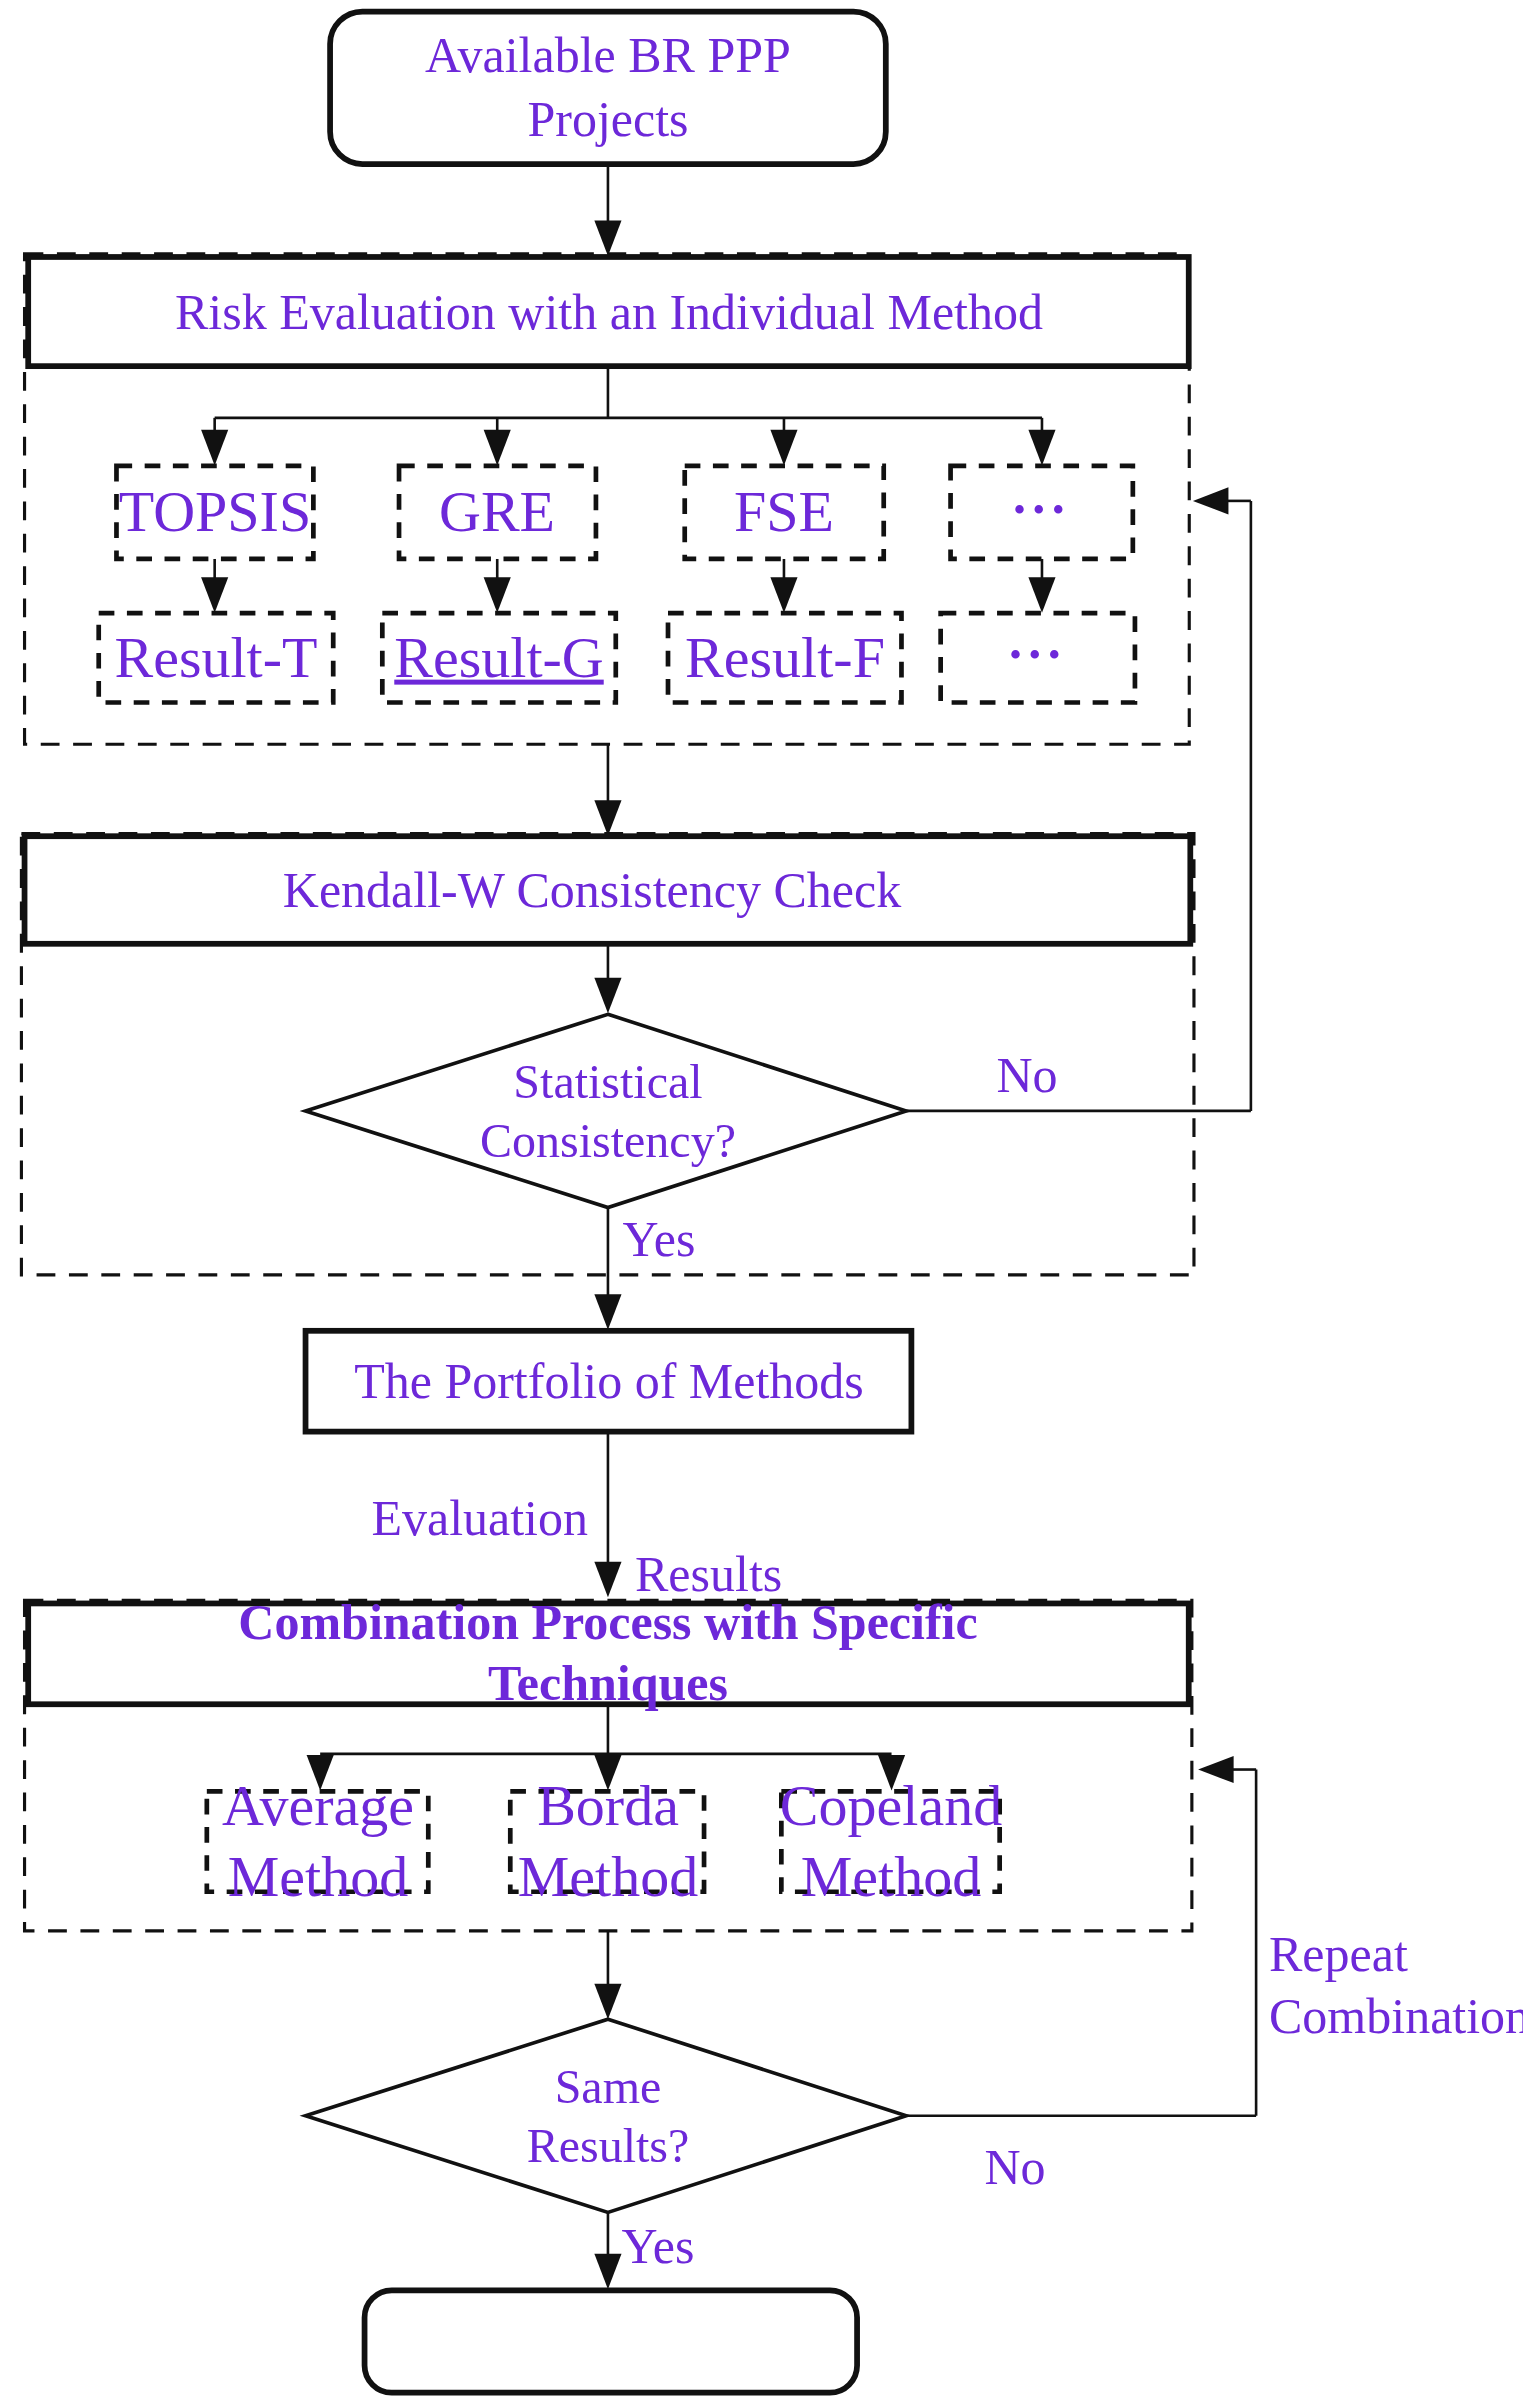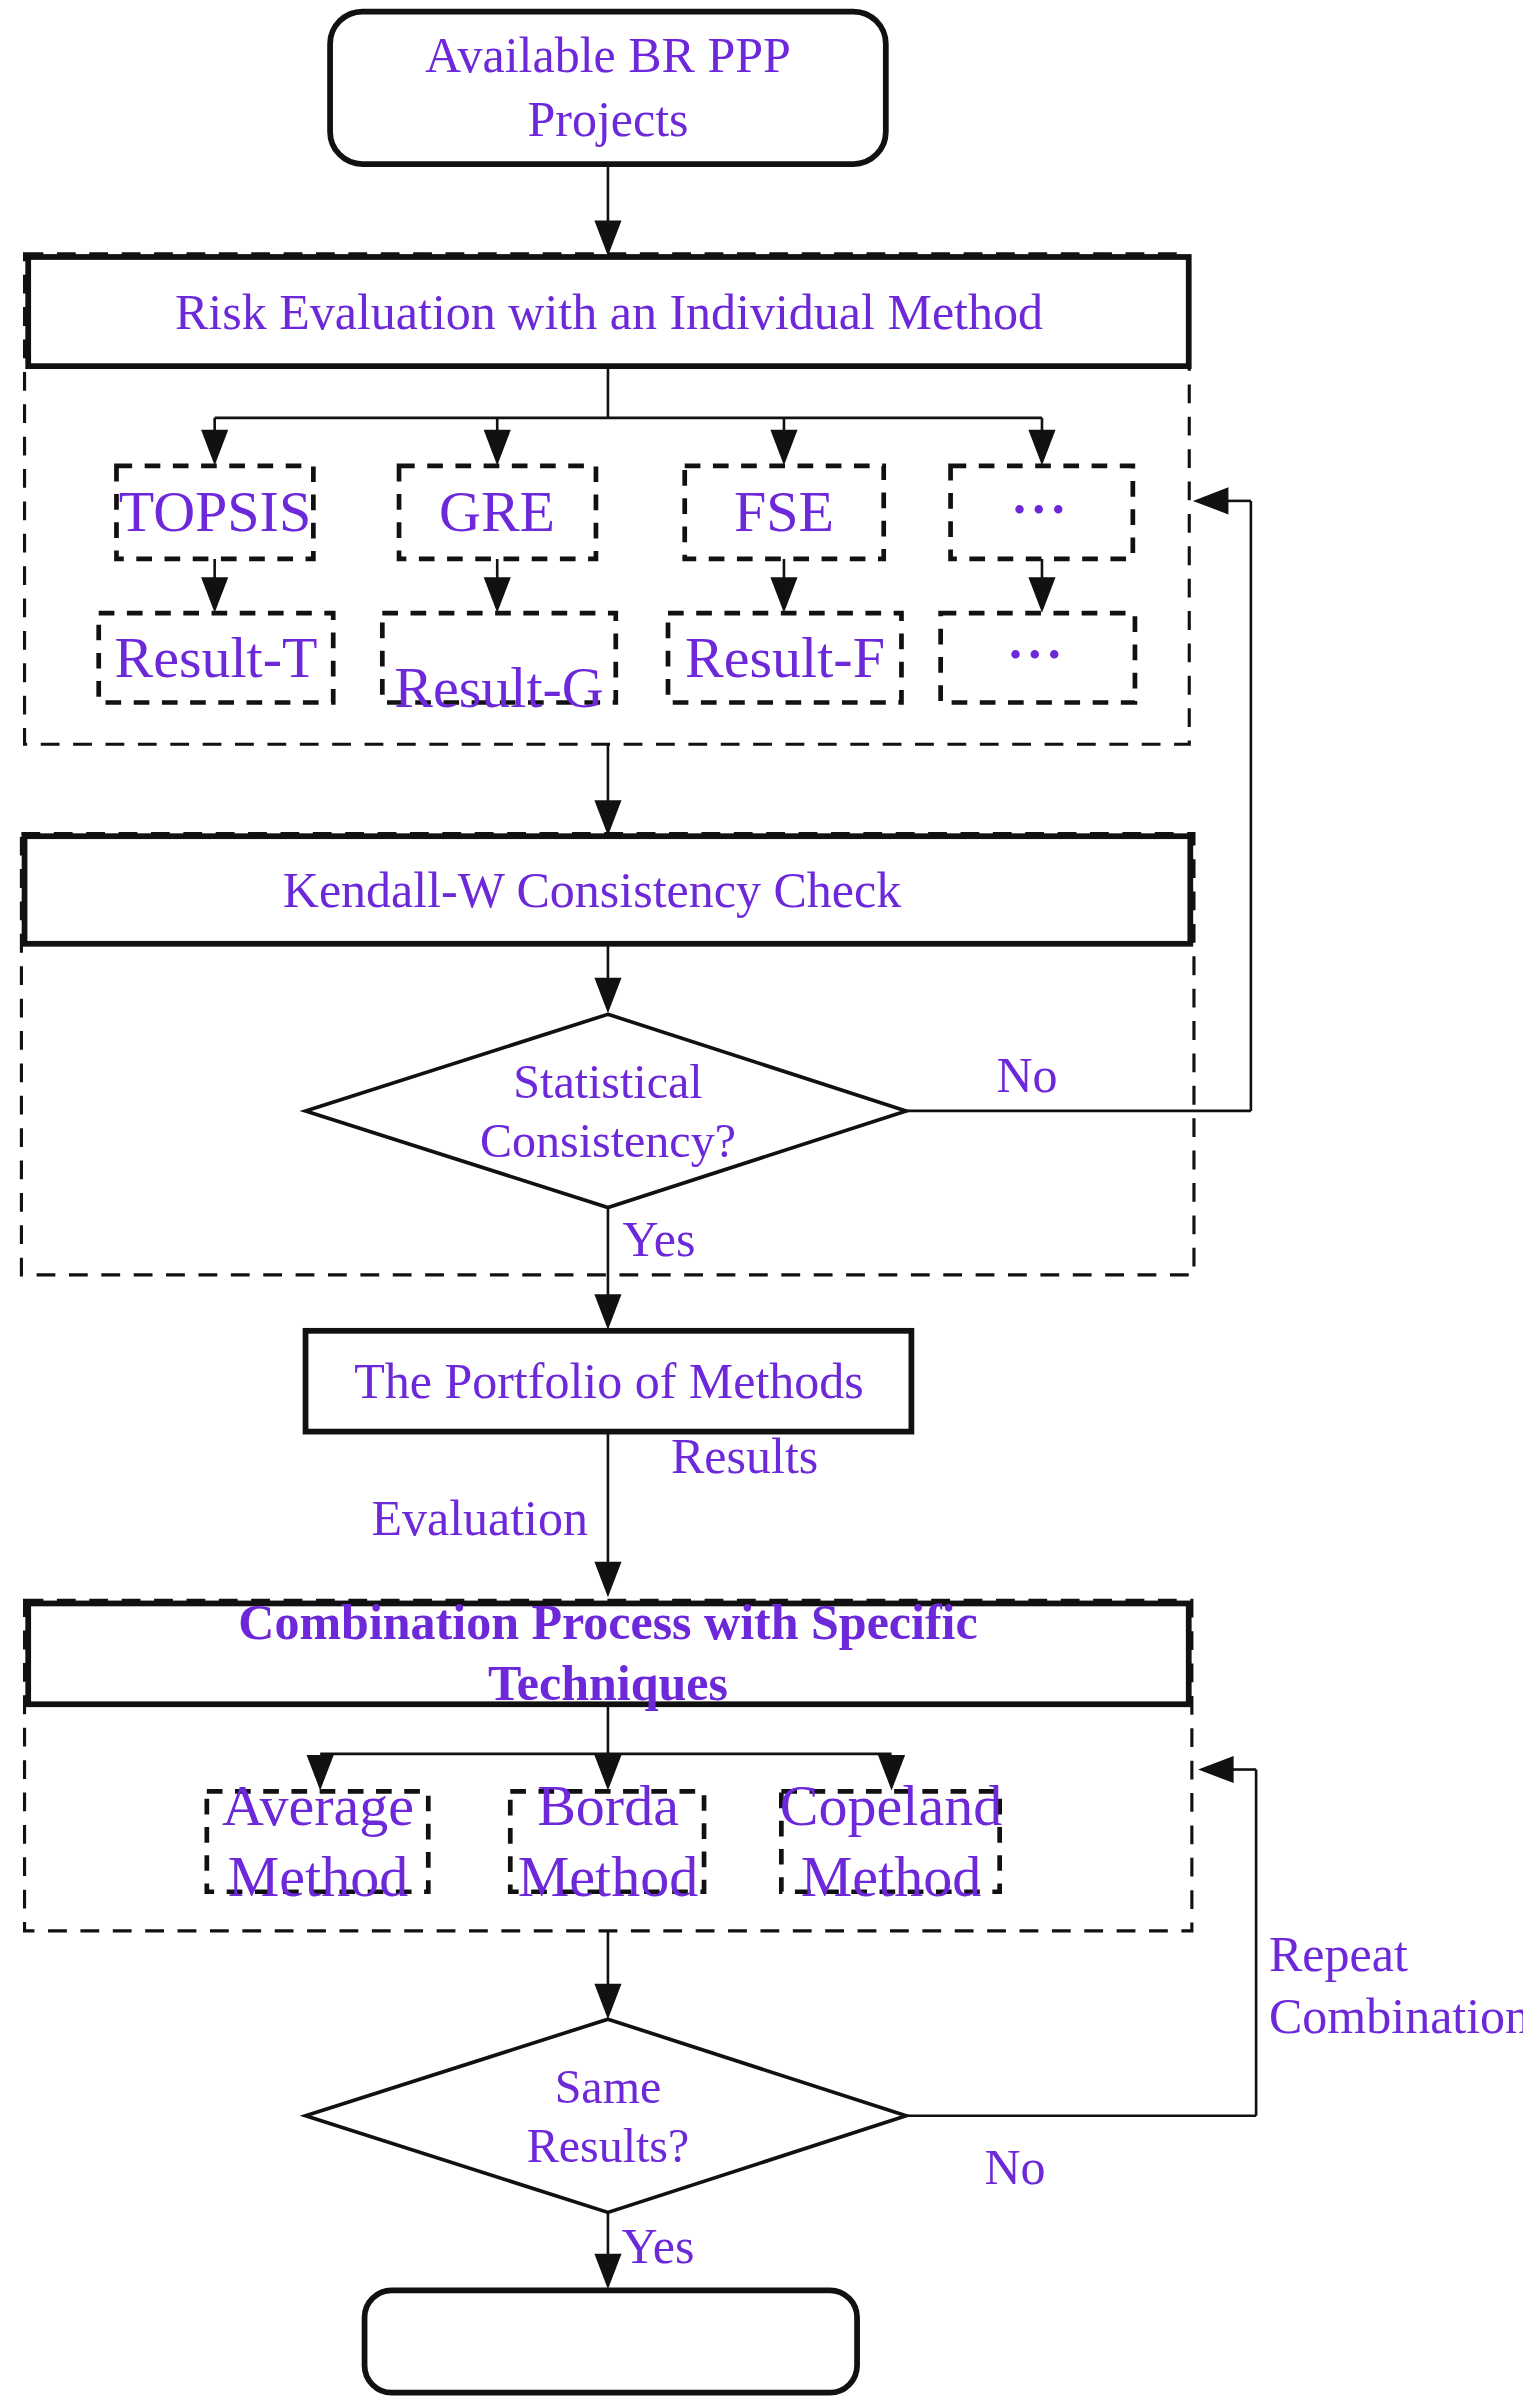--- a/index.html
+++ b/index.html
@@ -129,35 +129,35 @@
 Projects</div>
 
   <div class="lbl" style="left:609px;top:312px;">Risk Evaluation with an Individual Method</div>
 
   <div class="lbl small" style="left:215px;top:512px;">TOPSIS</div>
   <div class="lbl small" style="left:497px;top:512px;">GRE</div>
   <div class="lbl small" style="left:784px;top:512px;">FSE</div>
   <div class="lbl dots" style="left:1042px;top:496px;">...</div>
 
   <div class="lbl small" style="left:216px;top:658px;">Result-T</div>
-  <div class="lbl small" style="left:499px;top:688px;">Result-G</div>
+  <div class="lbl small" style="left:499px;top:658px;text-decoration:underline;">Result-G</div>
   <div class="lbl small" style="left:785px;top:658px;">Result-F</div>
   <div class="lbl dots" style="left:1038px;top:641px;">...</div>
 
   <div class="lbl" style="left:592px;top:890px;text-align:right;">Kendall-W Consistency Check</div>
 
   <div class="lbl" style="left:608px;top:1112px;font-size:48px;">Statistical
 Consistency?</div>
   <div class="lbl" style="left:1027px;top:1075px;">No</div>
   <div class="lbl" style="left:659px;top:1239px;">Yes</div>
 
   <div class="lbl" style="left:609px;top:1381px;">The Portfolio of Methods</div>
 
   <div class="lbl anchor-right" style="right:935px;top:1518px;">Evaluation</div>
-  <div class="lbl anchor-left" style="left:635px;top:1456px;margin-left:36px;">Results</div>
+  <div class="lbl anchor-left" style="left:635px;top:1574px;">Results</div>
 
   <div class="lbl" style="left:608px;top:1653px;font-weight:bold;">Combination Process with  Specific Techniques</div>
 
   <div class="lbl small" style="left:318px;top:1842px;">Average
 Method</div>
   <div class="lbl small" style="left:608px;top:1842px;">Borda
 Method</div>
   <div class="lbl small" style="left:891px;top:1842px;">Copeland
 Method</div>
 

